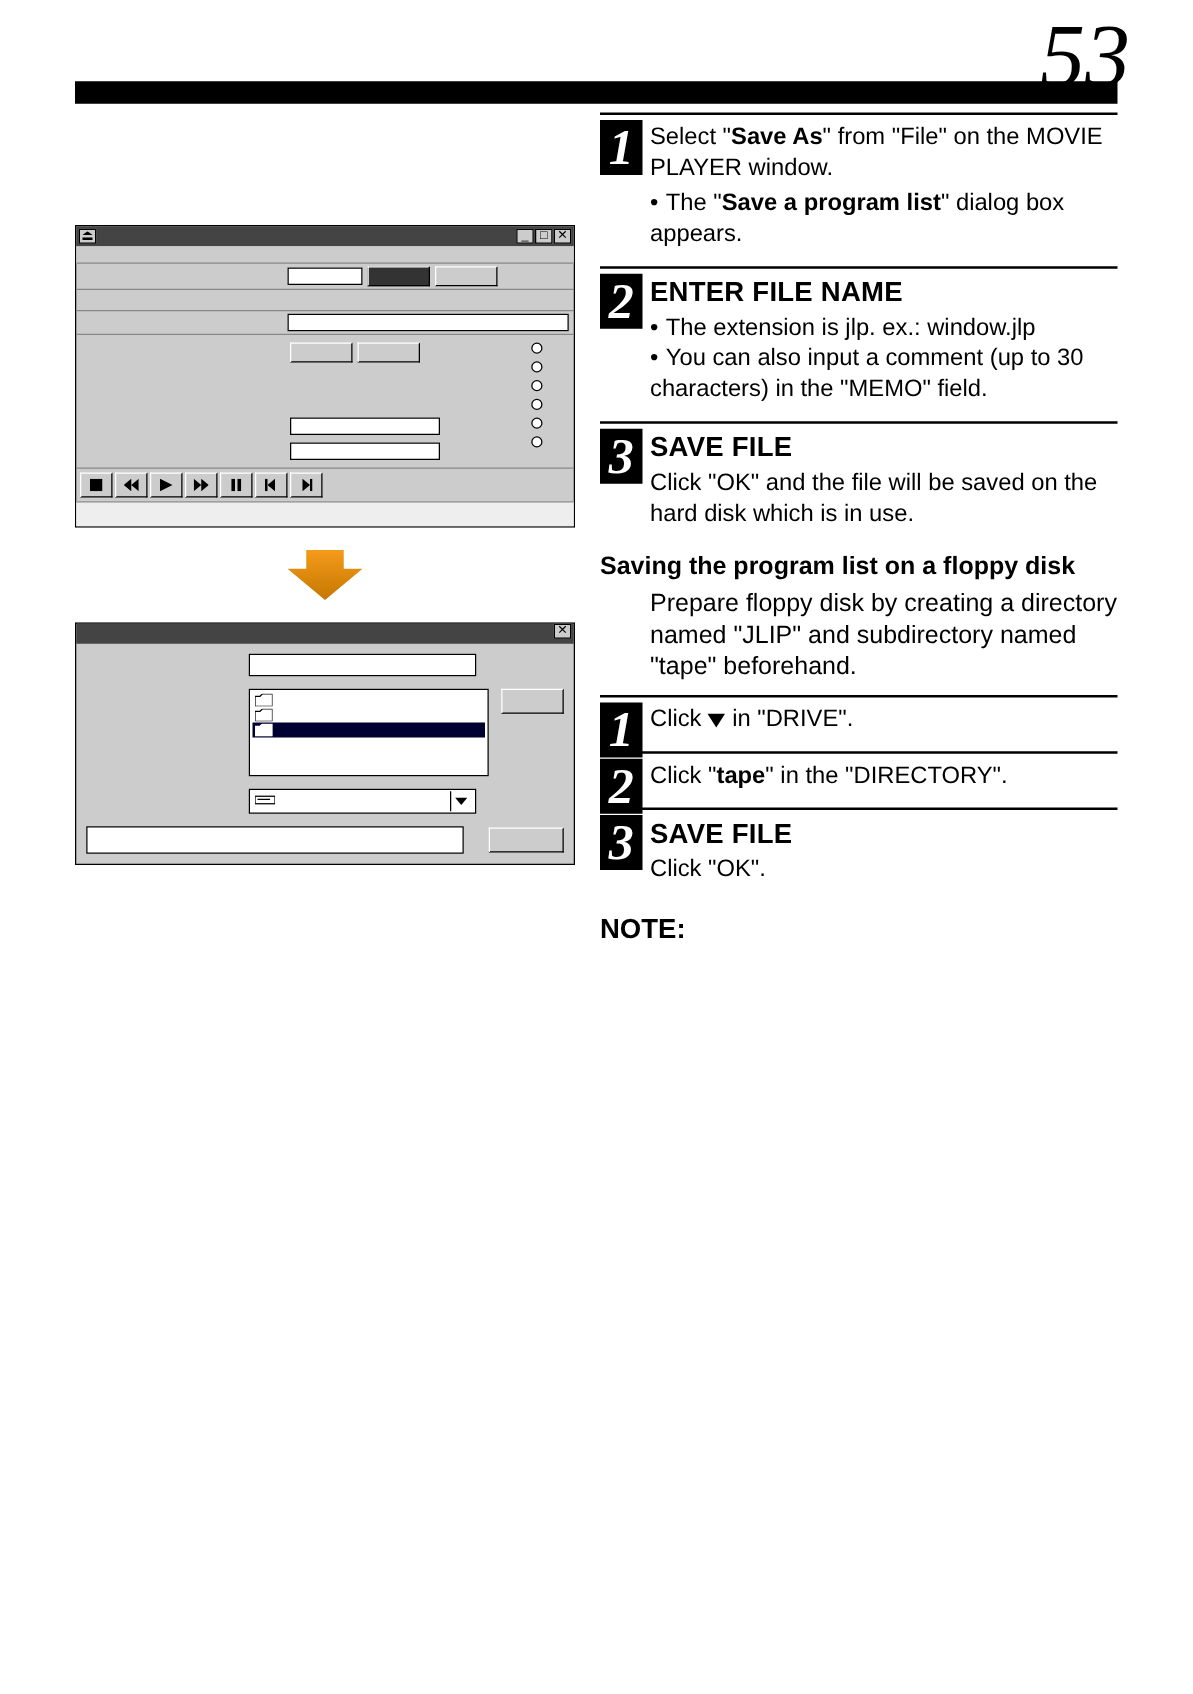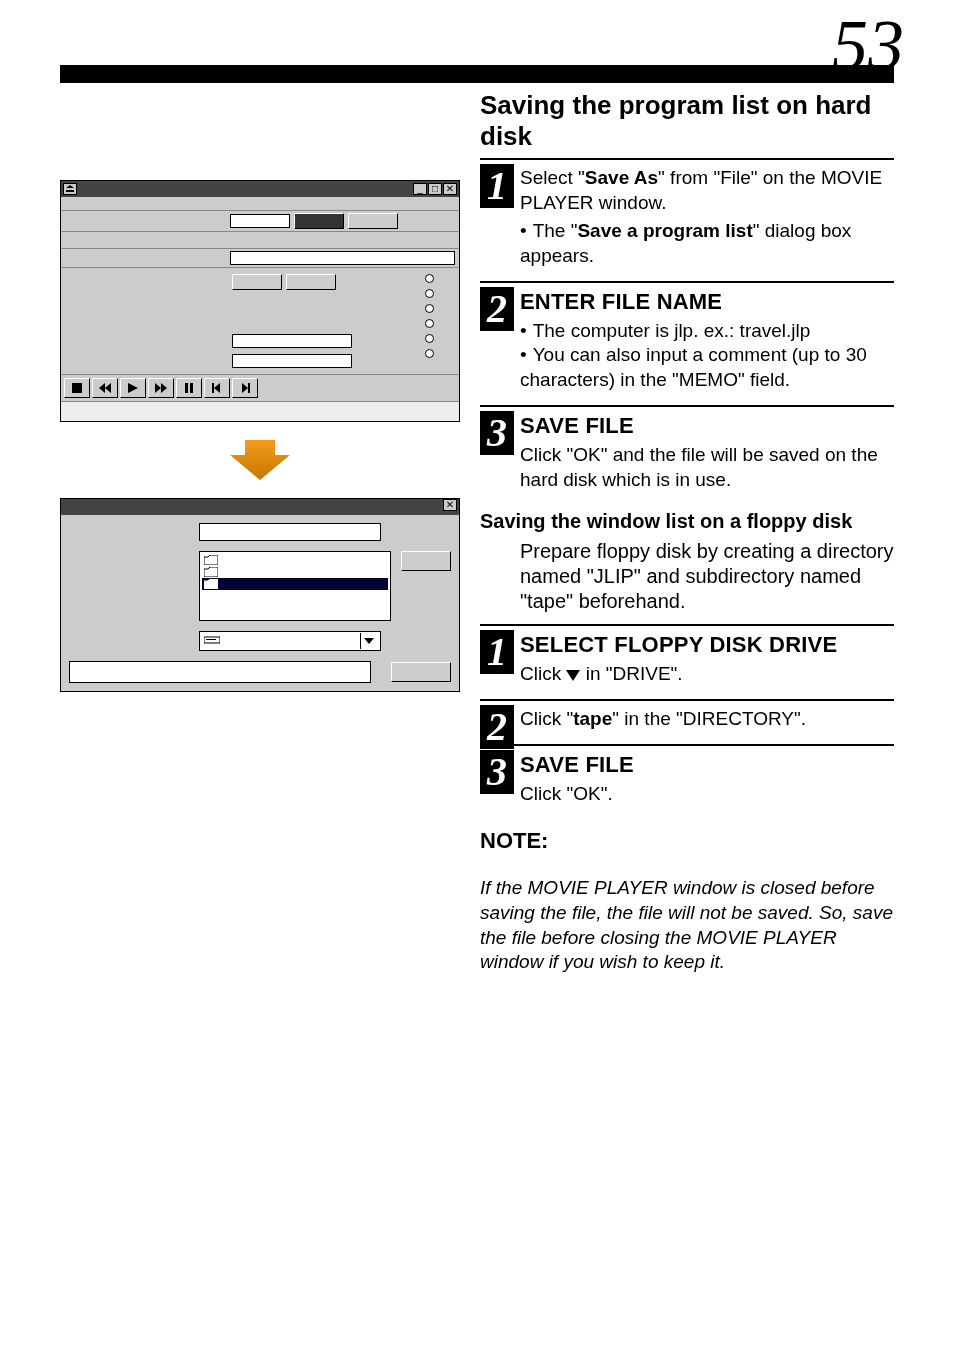--- a/index.html
+++ b/index.html
@@ -370,61 +370,58 @@
         <div class="memo-field" style="flex:1"></div>
         <div class="cancel-btn"></div>
       </div>
     </div>
   </div>
 
 </div>
 
 <div class="right-col">
 
-  <h1 class="main-h">Saving the program list on hard disk</h1>
 
   <div class="step">
     <div class="step-num">1</div>
     <p>Select "<span class="b">Save As</span>" from "File" on the MOVIE PLAYER window.</p>
     <ul>
       <li>The "<span class="b">Save a program list</span>" dialog box appears.</li>
     </ul>
   </div>
 
   <div class="step">
     <div class="step-num">2</div>
     <h2>ENTER FILE NAME</h2>
     <ul>
-      <li>The computer is jlp.  ex.: travel.jlp</li>
+      <li>The extension is jlp.  ex.: window.jlp</li>
       <li>You can also input a comment (up to 30 characters) in the  "MEMO" field.</li>
     </ul>
   </div>
 
   <div class="step">
     <div class="step-num">3</div>
     <h2>SAVE FILE</h2>
     <p>Click "OK" and the file will be saved on the hard disk which is in use.</p>
   </div>
 
-  <div class="sub-h">Saving the window list on a floppy disk</div>
+  <div class="sub-h">Saving the program list on a floppy disk</div>
   <p class="intro" style="margin-bottom:10px;margin-left:40px;">Prepare floppy disk by creating a directory named "JLIP" and subdirectory named "tape" beforehand.</p>
 
   <div class="step">
     <div class="step-num">1</div>
-    <h2>SELECT FLOPPY DISK DRIVE</h2>
     <p>Click <span class="tri-down"></span> in "DRIVE".</p>
   </div>
 
   <div class="step">
     <div class="step-num">2</div>
     <p>Click "<span class="b">tape</span>" in the "DIRECTORY".</p>
   </div>
 
   <div class="step">
     <div class="step-num">3</div>
     <h2>SAVE FILE</h2>
     <p>Click "OK".</p>
   </div>
 
   <div class="note-h">NOTE:</div>
-  <p class="note-body">If the MOVIE PLAYER window is closed before saving the file, the file will not be saved. So, save the file before closing the MOVIE PLAYER window if you wish to keep it.</p>
 
 </div>
 
 </body></html>

